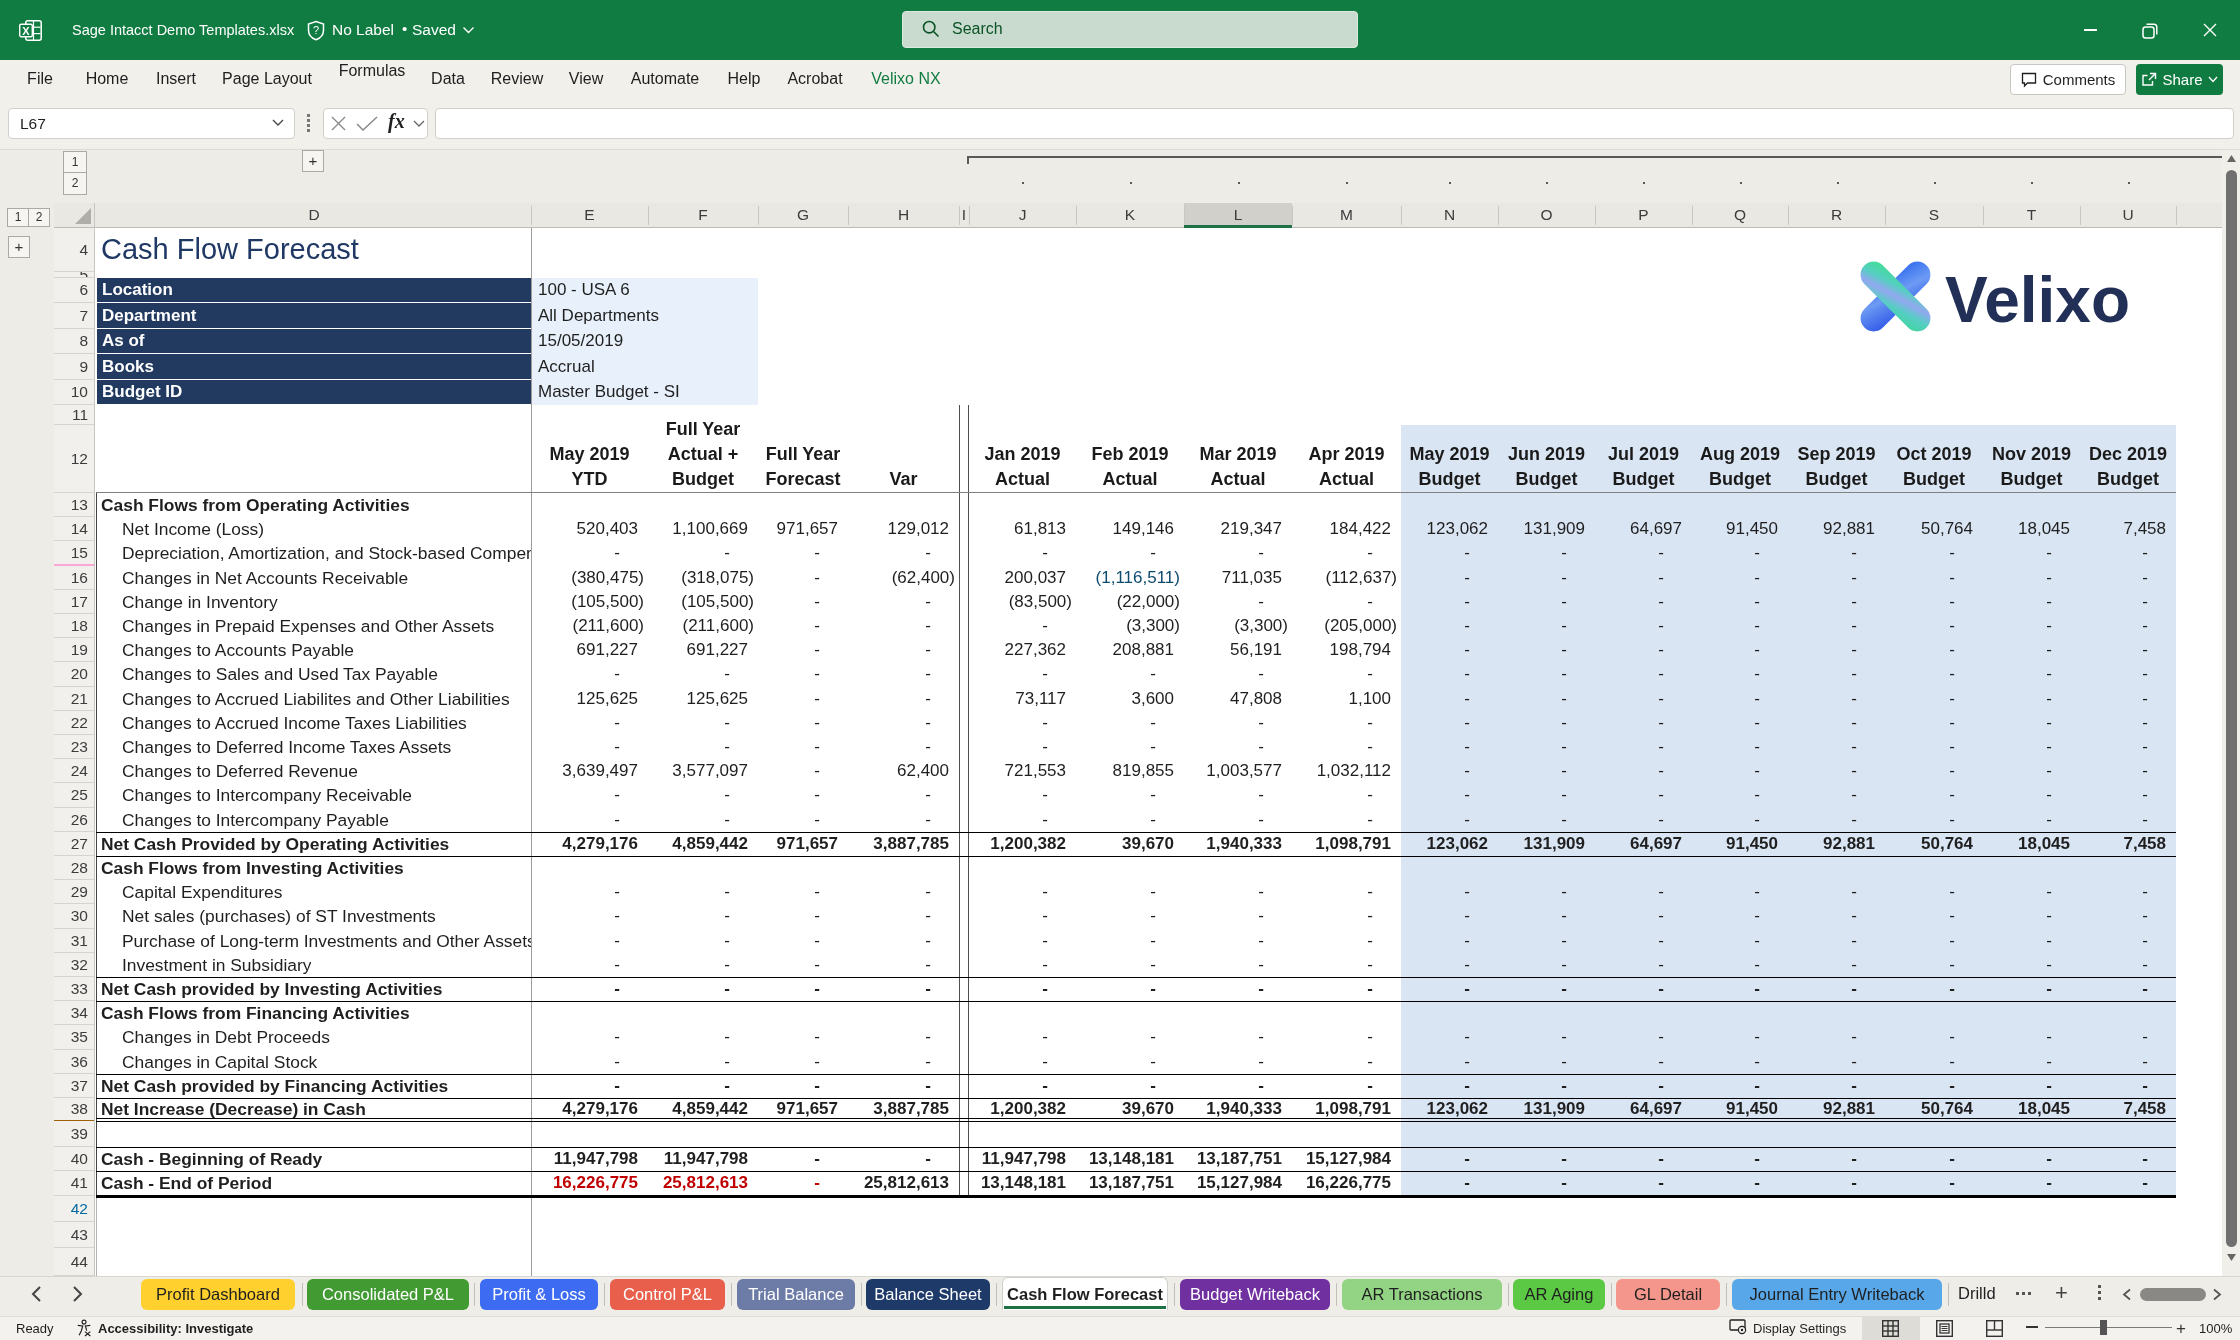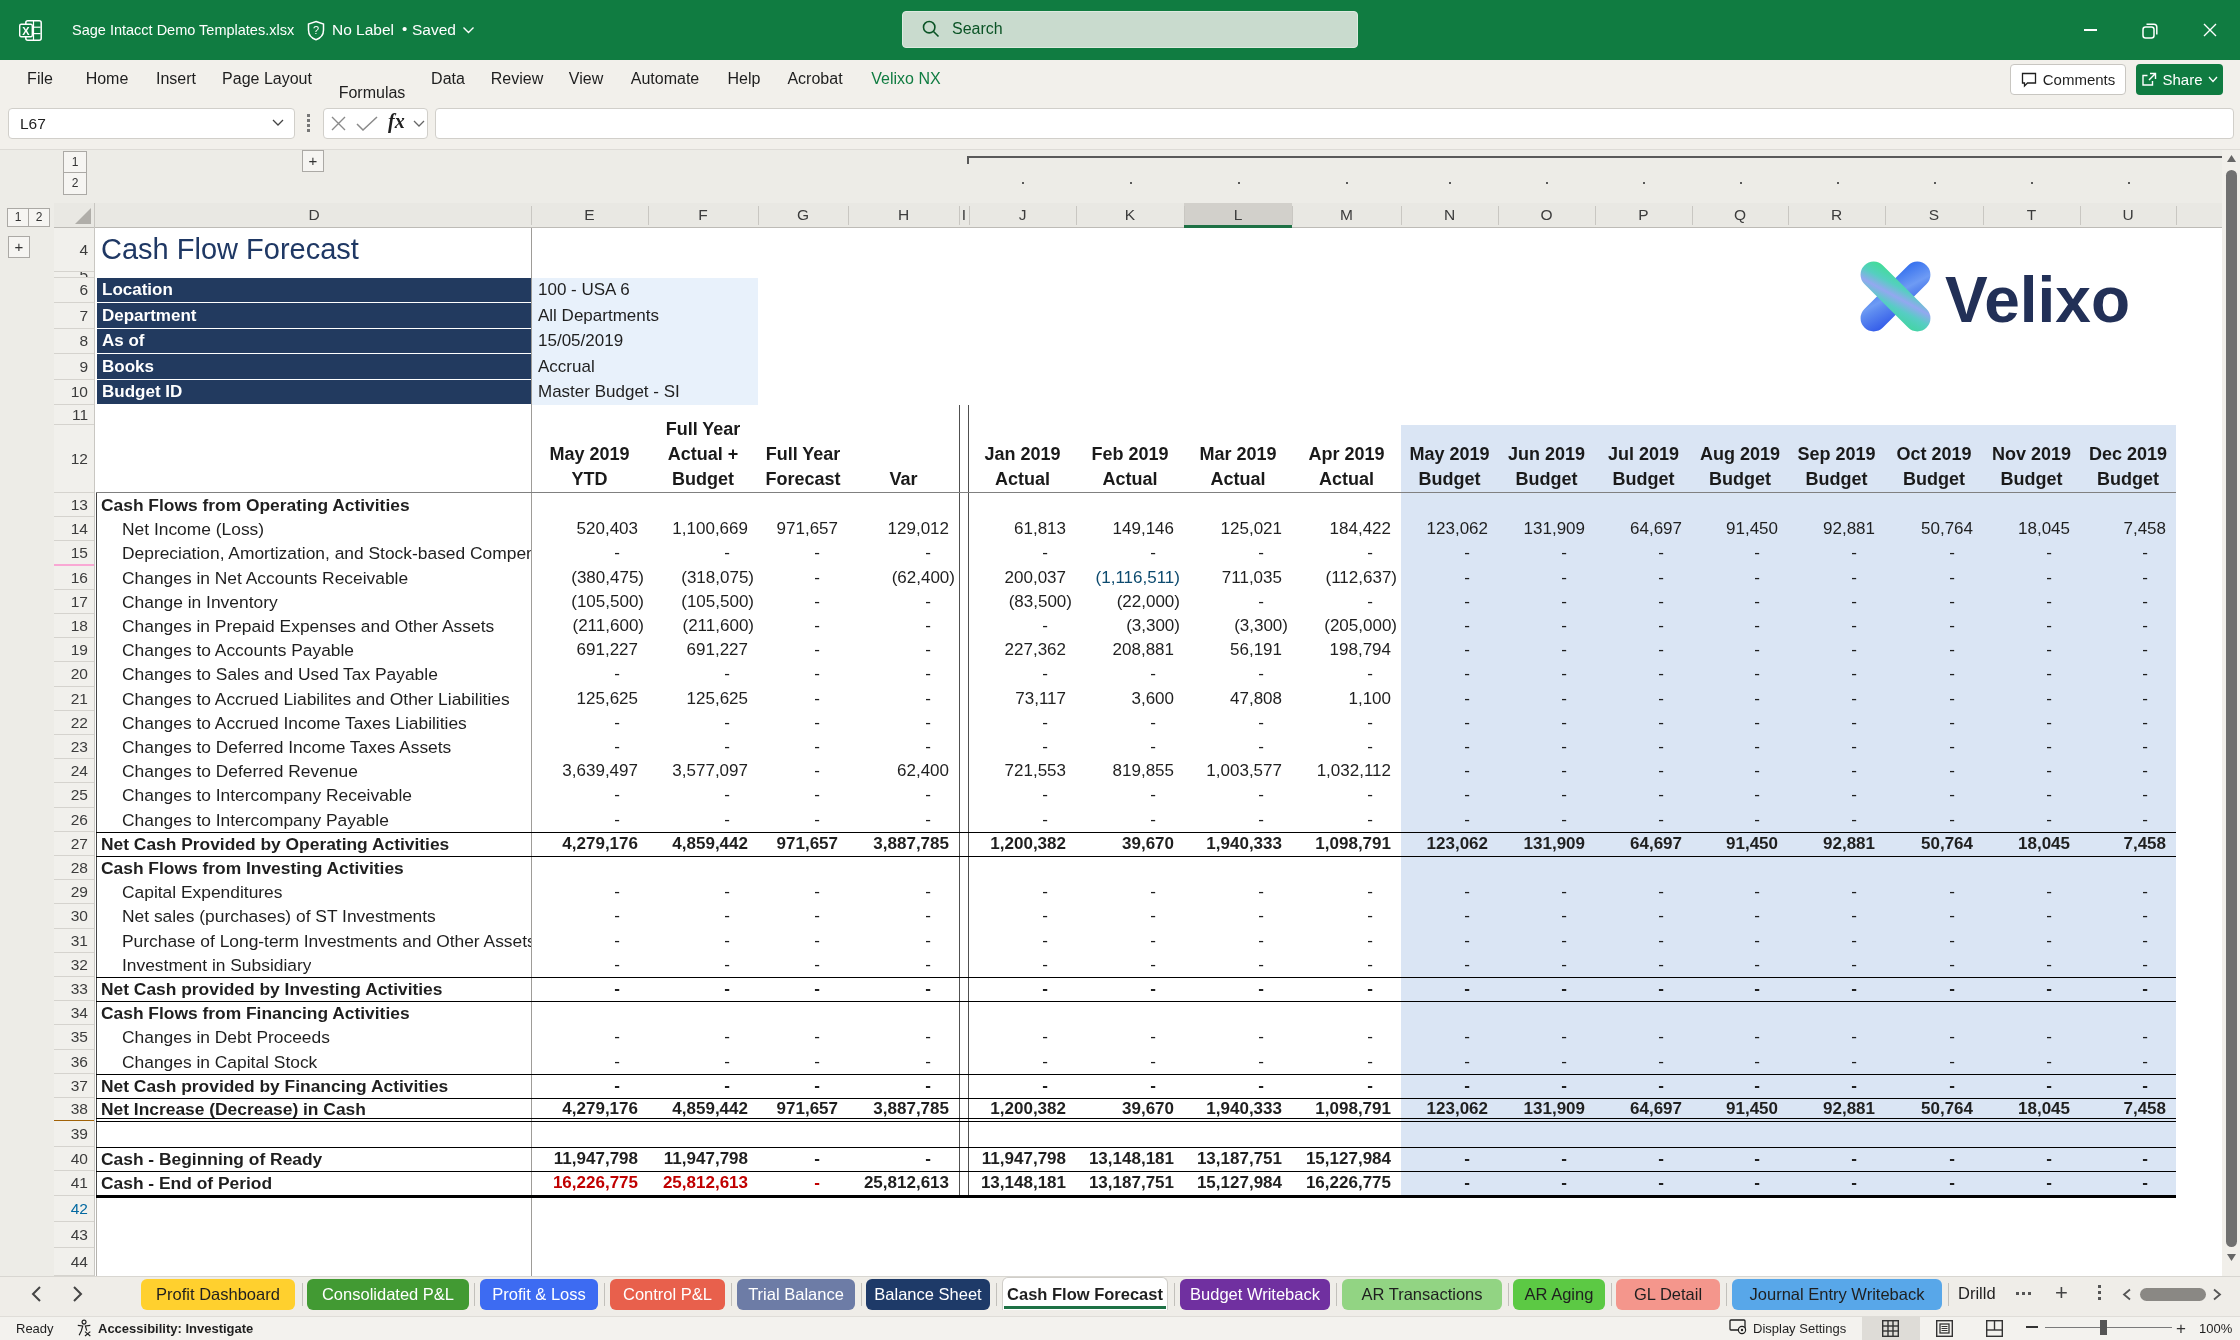--- a/index.html
+++ b/index.html
@@ -46,21 +46,21 @@
 <path d="M4.5 1.2 H12 C13.6 1.2 14.8 2.4 14.8 4 V11.5" fill="none" stroke="#fff" stroke-width="1.5"></path>
 </svg>
 <svg class="a" style="left:2203px;top:23px" width="14" height="14" viewBox="0 0 14 14">
 <path d="M1 1 L13 13 M13 1 L1 13" stroke="#fff" stroke-width="1.4"></path>
   </svg>
 <div class="a" style="left:0;top:60px;width:2240px;height:90px;background:#F2F0EB"></div>
 <div class="a" style="left:40px;top:70px;transform:translateX(-50%);font-size:16px;color:#1E1E1E;white-space:nowrap">File</div>
 <div class="a" style="left:107px;top:70px;transform:translateX(-50%);font-size:16px;color:#1E1E1E;white-space:nowrap">Home</div>
 <div class="a" style="left:176px;top:70px;transform:translateX(-50%);font-size:16px;color:#1E1E1E;white-space:nowrap">Insert</div>
 <div class="a" style="left:267px;top:70px;transform:translateX(-50%);font-size:16px;color:#1E1E1E;white-space:nowrap">Page Layout</div>
-<div class="a" style="left:372px;top:84px;transform:translateX(-50%);font-size:16px;color:#1E1E1E;white-space:nowrap">Formulas</div>
+<div class="a" style="left:372px;top:62px;transform:translateX(-50%);font-size:16px;color:#1E1E1E;white-space:nowrap">Formulas</div>
 <div class="a" style="left:448px;top:70px;transform:translateX(-50%);font-size:16px;color:#1E1E1E;white-space:nowrap">Data</div>
 <div class="a" style="left:517px;top:70px;transform:translateX(-50%);font-size:16px;color:#1E1E1E;white-space:nowrap">Review</div>
 <div class="a" style="left:586px;top:70px;transform:translateX(-50%);font-size:16px;color:#1E1E1E;white-space:nowrap">View</div>
 <div class="a" style="left:665px;top:70px;transform:translateX(-50%);font-size:16px;color:#1E1E1E;white-space:nowrap">Automate</div>
 <div class="a" style="left:744px;top:70px;transform:translateX(-50%);font-size:16px;color:#1E1E1E;white-space:nowrap">Help</div>
 <div class="a" style="left:815px;top:70px;transform:translateX(-50%);font-size:16px;color:#1E1E1E;white-space:nowrap">Acrobat</div>
 <div class="a" style="left:906px;top:70px;transform:translateX(-50%);font-size:16px;color:#107C41;white-space:nowrap">Velixo NX</div>
 <div class="a" style="left:2010px;top:64px;width:116px;height:31px;background:#fff;border:1px solid #C8C6C1;border-radius:4px;display:flex;align-items:center;justify-content:center;gap:6px">
 <svg width="16" height="16" viewBox="0 0 16 16">
       <path d="M1.5 1.5 H14.5 V11 H6.5 L3.5 14 V11 H1.5 Z" fill="none" stroke="#1f1f1f" stroke-width="1.3"></path>
@@ -326,21 +326,21 @@
 <div class="hdr" style="left:1983px;top:442px;width:97px">Nov 2019<br>Budget</div>
 <div class="hdr" style="left:2080px;top:442px;width:96px">Dec 2019<br>Budget</div>
 <div class="lbl b" style="left:101px;top:505px;transform:translateY(-50%);max-width:430px">Cash Flows from Operating Activities</div>
 <div class="lbl" style="left:122px;top:529px;transform:translateY(-50%);max-width:409px">Net Income (Loss)</div>
 <div class="num" style="left:531px;top:519px;width:107px;color:#1f1f1f">520,403</div>
 <div class="num" style="left:648px;top:519px;width:100px;color:#1f1f1f">1,100,669</div>
 <div class="num" style="left:758px;top:519px;width:80px;color:#1f1f1f">971,657</div>
 <div class="num" style="left:848px;top:519px;width:101px;color:#1f1f1f">129,012</div>
 <div class="num" style="left:969px;top:519px;width:97px;color:#1f1f1f">61,813</div>
 <div class="num" style="left:1076px;top:519px;width:98px;color:#1f1f1f">149,146</div>
-<div class="num" style="left:1184px;top:519px;width:98px;color:#1f1f1f">125,021</div>
+<div class="num" style="left:1184px;top:519px;width:98px;color:#1f1f1f">219,347</div>
 <div class="num" style="left:1292px;top:519px;width:99px;color:#1f1f1f">184,422</div>
 <div class="num" style="left:1401px;top:519px;width:87px;color:#1f1f1f">123,062</div>
 <div class="num" style="left:1498px;top:519px;width:87px;color:#1f1f1f">131,909</div>
 <div class="num" style="left:1595px;top:519px;width:87px;color:#1f1f1f">64,697</div>
 <div class="num" style="left:1692px;top:519px;width:86px;color:#1f1f1f">91,450</div>
 <div class="num" style="left:1788px;top:519px;width:87px;color:#1f1f1f">92,881</div>
 <div class="num" style="left:1885px;top:519px;width:88px;color:#1f1f1f">50,764</div>
 <div class="num" style="left:1983px;top:519px;width:87px;color:#1f1f1f">18,045</div>
 <div class="num" style="left:2080px;top:519px;width:86px;color:#1f1f1f">7,458</div>
 <div class="lbl" style="left:122px;top:553px;transform:translateY(-50%);max-width:409px">Depreciation, Amortization, and Stock-based Compens</div>

